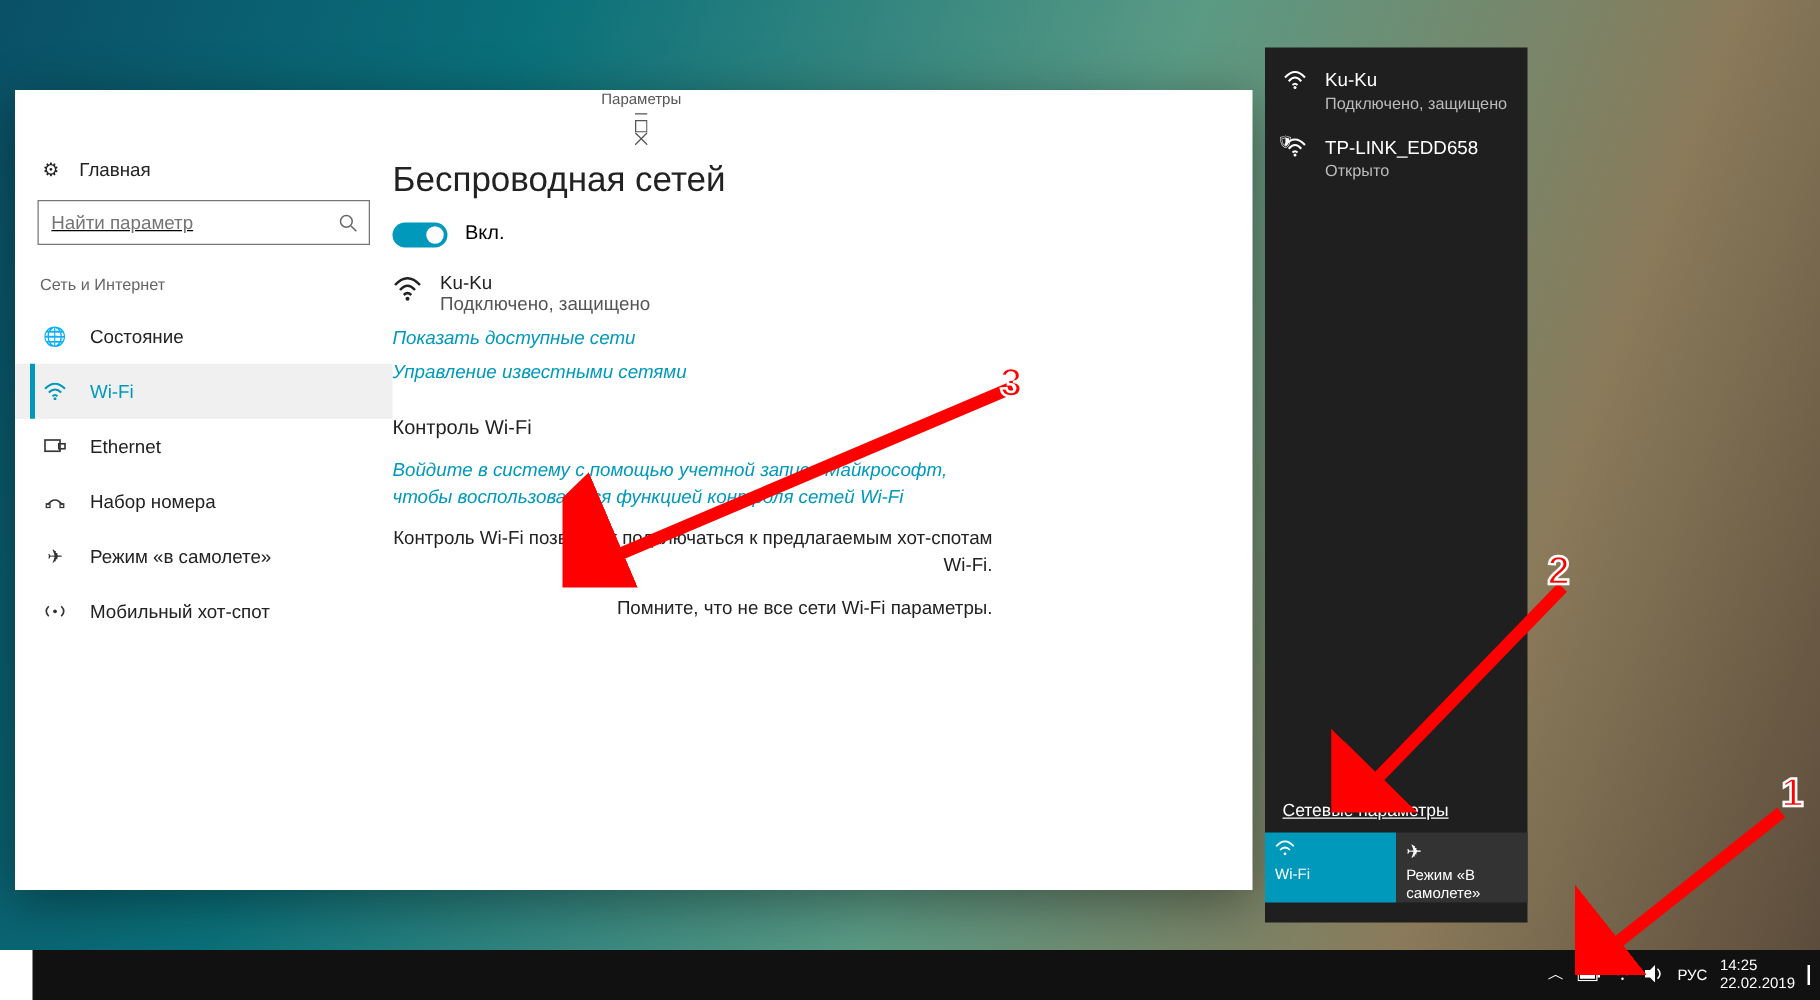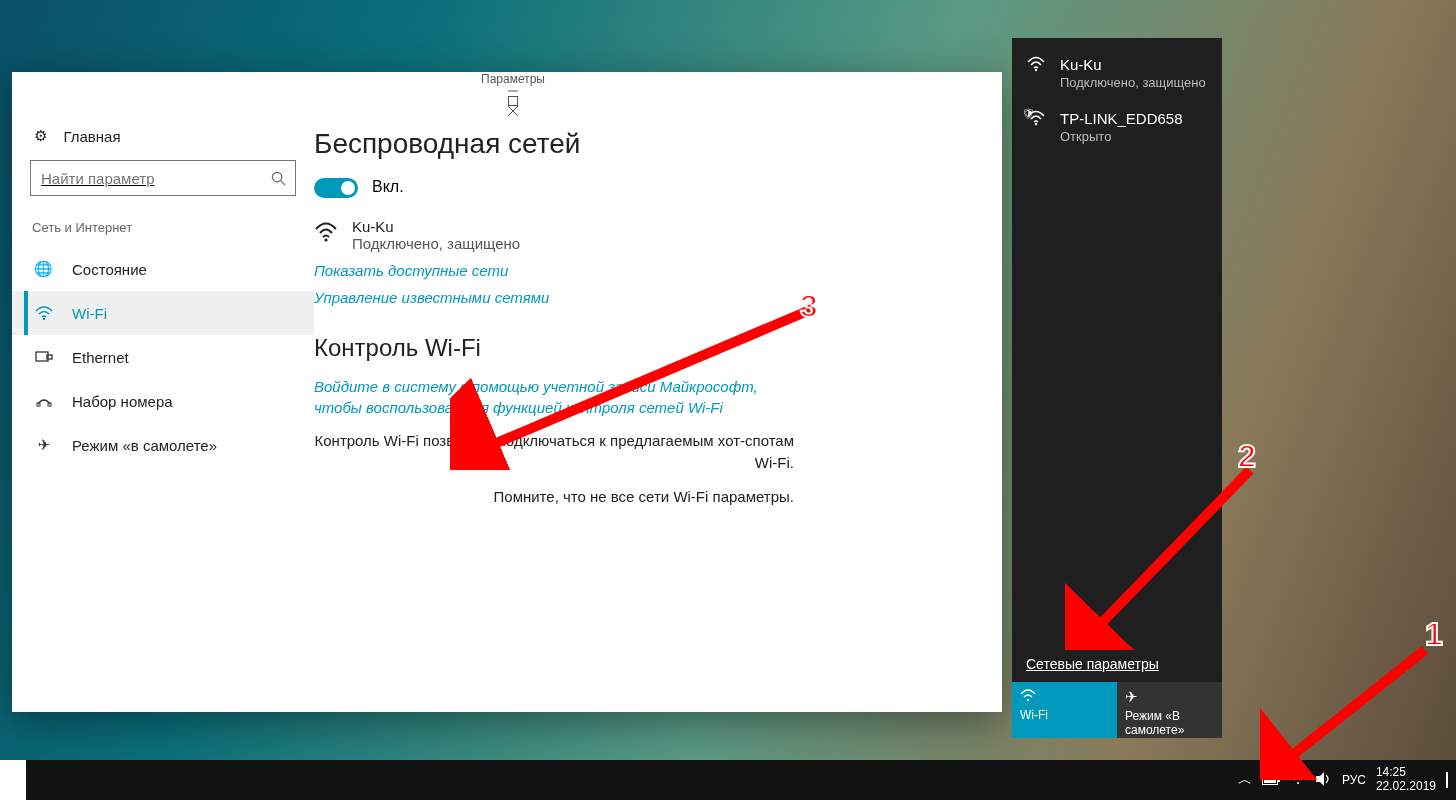--- a/index.html
+++ b/index.html
@@ -21,39 +21,39 @@
   .section-label { padding: 14px 20px 12px 20px; color: #666; font-size: 13px; }
   .nav-item { display: flex; align-items: center; height: 44px; padding: 0 20px 0 22px; gap: 18px; font-size: 15px; color: #222; cursor: default; }
   .nav-item .ic { width: 20px; display: flex; justify-content: center; color: #333; }
   .nav-item.active { background: #f0f0f0; }
   .nav-item.active::before { content: ""; position: absolute; left: 12px; width: 4px; height: 44px; background: #0099bc; }
   .nav-item.active { position: relative; }
   .nav-item.active .ic, .nav-item.active span { color: #0099bc; }
 
   .content { flex: 1; padding: 26px 40px 20px 0; }
   .content h1 { font-weight: 400; font-size: 28px; color: #222; margin-bottom: 18px; }
-  .content h2 { font-weight: 400; font-size: 24px; color: #222; margin: 28px 0 14px 0; }
+  .content h2 { font-weight: 400; font-size: 16px; color: #222; margin: 28px 0 14px 0; }
   .toggle-row { display: flex; align-items: flex-start; gap: 14px; margin-bottom: 20px; }
   .toggle { width: 44px; height: 20px; border-radius: 10px; background: #0099bc; position: relative; }
   .toggle::after { content: ""; position: absolute; right: 3px; top: 3px; width: 14px; height: 14px; background: #fff; border-radius: 50%; }
   .net-block { display: flex; align-items: flex-start; gap: 14px; margin-bottom: 10px; }
   .net-block .wicon { font-size: 24px; color: #222; padding-top: 2px; }
   .net-block .nt { font-size: 15px; color: #222; }
   .net-block .ns { font-size: 15px; color: #555; }
   .tlink { color: #0099bc; font-size: 15px; margin: 10px 0; display: block; cursor: pointer; font-style: italic; }
   .body-text { font-size: 15px; color: #222; margin: 12px 0; line-height: 1.45; max-width: 480px; text-align: right; }
 
   
   .flyout { position: absolute; right: 234px; top: 38px; width: 210px; height: 700px; background: #1f1f1f; color: #fff; padding: 8px 0 0 0; }
   .net-item { display: flex; gap: 12px; padding: 10px 14px; cursor: default; }
   .net-item .wic { width: 22px; color: #fff; font-size: 17px; position: relative; }
   .net-item .wic .shield { position: absolute; left: -4px; top: -2px; font-size: 10px; }
   .net-item .nt2 { font-size: 15px; color: #fff; line-height: 1.25; }
   .net-item .ns2 { font-size: 13px; color: #bbb; }
-  .flyout .bottom { position: absolute; bottom: 0; left: 0; right: 0; }
+  .flyout .bottom { position: absolute; bottom: 16px; left: 0; right: 0; }
   .flyout .settings-link { color: #fff; font-size: 14px; text-decoration: underline; padding: 0 14px 10px 14px; display: block; cursor: pointer; }
   .tiles { display: flex; }
   .tile { width: 50%; height: 56px; padding: 6px 8px; font-size: 12px; color: #fff; display: flex; flex-direction: column; justify-content: flex-start; gap: 3px; }
   .tile .tic { font-size: 15px; }
   .tile.wifi { background: #0099bc; }
   .tile.plane { background: #333; }
 
   
   .taskbar { position: absolute; left: 0; right: 0; bottom: 0; height: 40px; background: #111; display: flex; align-items: center; }
   .taskbar .left { width: 26px; height: 40px; background: #fff; }
@@ -139,20 +139,30 @@
               <path d="M2 10 Q8 2 14 10" fill="none" stroke="#333" stroke-width="1.3"></path>
               <rect x="1" y="9" width="3" height="3" fill="none" stroke="#333"></rect>
               <rect x="12" y="9" width="3" height="3" fill="none" stroke="#333"></rect>
             </svg>
           </span>
         <span>Набор номера</span>
       </div>
       <div class="nav-item">
         <span class="ic">✈</span>
         <span>Режим «в самолете»</span>
+      </div>
+      <div class="nav-item">
+        <span class="ic">
+            <svg width="18" height="14" viewBox="0 0 18 14">
+              <path d="M4 3 Q0 7 4 11" fill="none" stroke="#333" stroke-width="1.3"></path>
+              <path d="M14 3 Q18 7 14 11" fill="none" stroke="#333" stroke-width="1.3"></path>
+              <circle cx="9" cy="7" r="1.5" fill="#333"></circle>
+            </svg>
+          </span>
+        <span>Мобильный хот-спот</span>
       </div>
     </div>
 
     <div class="content">
       <h1>Беспроводная сетей</h1>
       <div class="toggle-row">
         <div class="toggle"></div>
         <span>Вкл.</span>
       </div>
       <div class="net-block">

